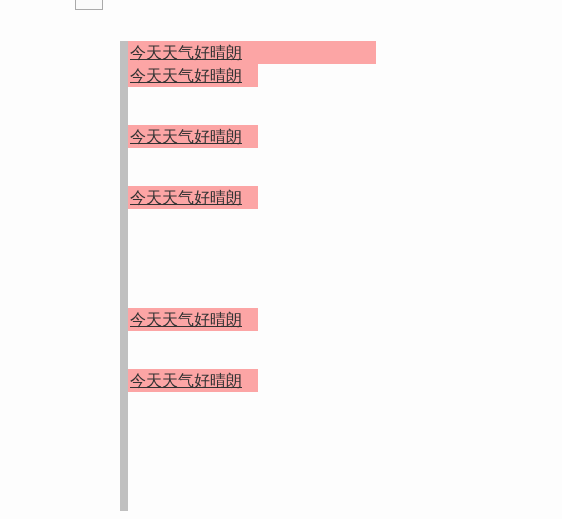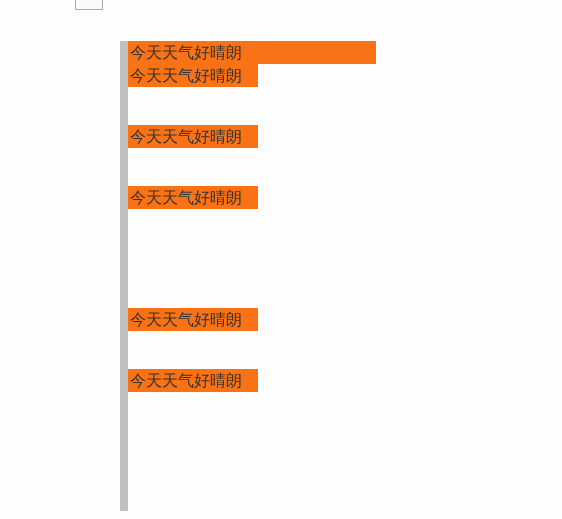--- a/index.html
+++ b/index.html
@@ -31,25 +31,26 @@
       position: absolute;
       left: 120px;
       top: 41px;
       width: 8px;
       height: 470px;
       background: #c0c0c0;
     }
     .row {
       position: absolute;
       left: 128px;
-      background: #f97316;
+      background: #fca5a5;
       height: 23px;
       line-height: 23px;
       padding-left: 2px;
       white-space: nowrap;
+      text-decoration: underline;
     }
     .row-wide {
       width: 248px;
     }
     .row-normal {
       width: 130px;
     }
   </style>
 </head>
 <body>

